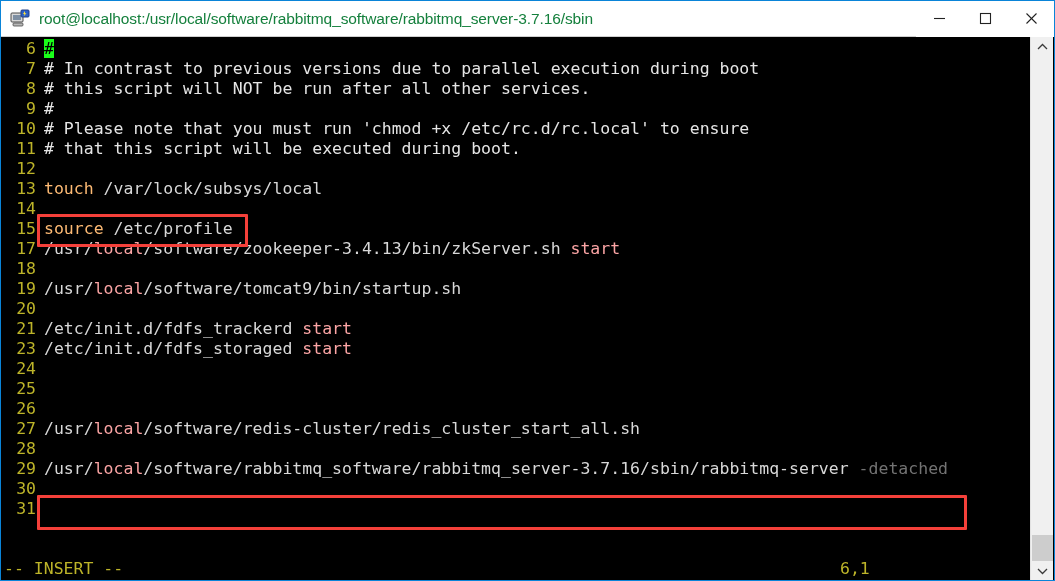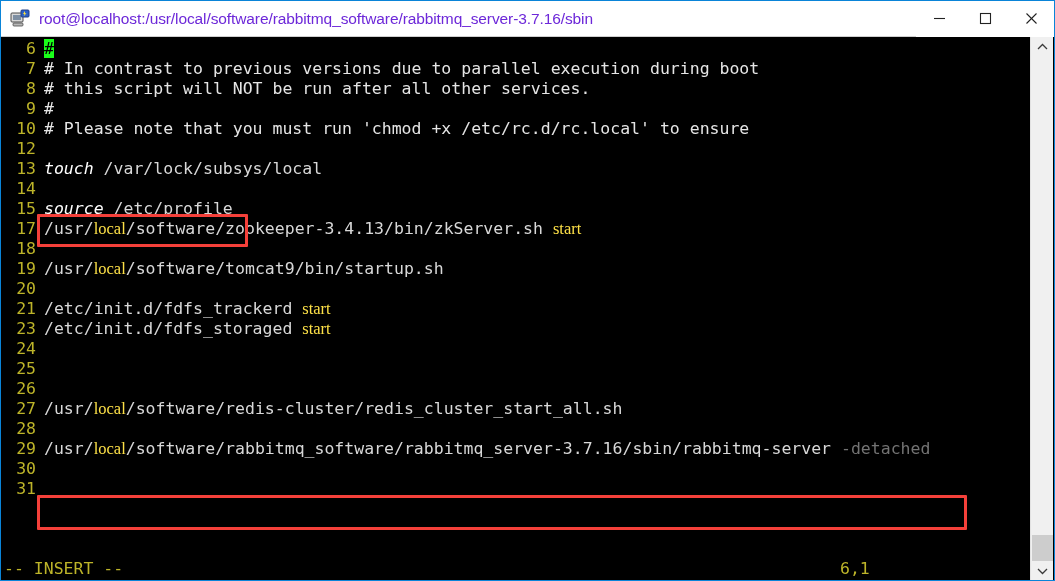--- a/index.html
+++ b/index.html
@@ -36,21 +36,21 @@
     width: 22px;
     height: 22px;
     margin-left: 8px;
     margin-right: 8px;
     flex: 0 0 auto;
     position: relative;
   }
   .title-text {
     font-family: "Liberation Sans", sans-serif;
     font-size: 15.5px;
-    color: #6d28d9;
+    color: #15803d;
     white-space: nowrap;
     letter-spacing: -0.1px;
     flex: 1 1 auto;
     overflow: hidden;
   }
   .win-buttons {
     display: flex;
     height: 36px;
     flex: 0 0 auto;
   }
@@ -96,23 +96,23 @@
     color: #bdb429;
     flex: 0 0 auto;
     padding-right: 0px;
   }
   .ltext {
     display: inline-block;
     padding-left: 8px;
     white-space: pre;
   }
   .c-comment { color: #e5e5e5; }
-  .c-cmd     { color: #ffffff; font-style: italic; }
+  .c-cmd     { color: #fdba74; }
   .c-path    { color: #d8d8d8; }
-  .c-key     { color: #fde047; font-family: Liberation Serif, serif; }
+  .c-key     { color: #fca5a5; }
   .c-opt     { color: #737373; }
   .cursor {
     background: #1aff1a;
     color: #000000;
   }
 
   
   .redbox {
     position: absolute;
     border: 3px solid #f4403a;
@@ -230,20 +230,21 @@
     </div>
   </div>
 
   <div class="terminal">
     <div class="code-area" id="code-area">
         <div class="line"><span class="lnum">6</span><span class="ltext"><span class="cursor">#</span></span></div>
         <div class="line"><span class="lnum">7</span><span class="ltext"><span class="c-comment"># In contrast to previous versions due to parallel execution during boot</span></span></div>
         <div class="line"><span class="lnum">8</span><span class="ltext"><span class="c-comment"># this script will NOT be run after all other services.</span></span></div>
         <div class="line"><span class="lnum">9</span><span class="ltext"><span class="c-comment">#</span></span></div>
         <div class="line"><span class="lnum">10</span><span class="ltext"><span class="c-comment"># Please note that you must run 'chmod +x /etc/rc.d/rc.local' to ensure</span></span></div>
+        <div class="line"><span class="lnum">11</span><span class="ltext"><span class="c-comment"># that this script will be executed during boot.</span></span></div>
         <div class="line"><span class="lnum">12</span><span class="ltext"></span></div>
         <div class="line"><span class="lnum">13</span><span class="ltext"><span class="c-cmd">touch</span><span class="c-path"> /var/lock/subsys/local</span></span></div>
         <div class="line"><span class="lnum">14</span><span class="ltext"></span></div>
         <div class="line"><span class="lnum">15</span><span class="ltext"><span class="c-cmd">source</span><span class="c-path"> /etc/profile</span></span></div>
         <div class="line"><span class="lnum">17</span><span class="ltext"><span class="c-path">/usr/</span><span class="c-key">local</span><span class="c-path">/software/zookeeper-3.4.13/bin/zkServer.sh </span><span class="c-key">start</span></span></div>
         <div class="line"><span class="lnum">18</span><span class="ltext"></span></div>
         <div class="line"><span class="lnum">19</span><span class="ltext"><span class="c-path">/usr/</span><span class="c-key">local</span><span class="c-path">/software/tomcat9/bin/startup.sh</span></span></div>
         <div class="line"><span class="lnum">20</span><span class="ltext"></span></div>
         <div class="line"><span class="lnum">21</span><span class="ltext"><span class="c-path">/etc/init.d/fdfs_trackerd </span><span class="c-key">start</span></span></div>
         <div class="line"><span class="lnum">23</span><span class="ltext"><span class="c-path">/etc/init.d/fdfs_storaged </span><span class="c-key">start</span></span></div>

